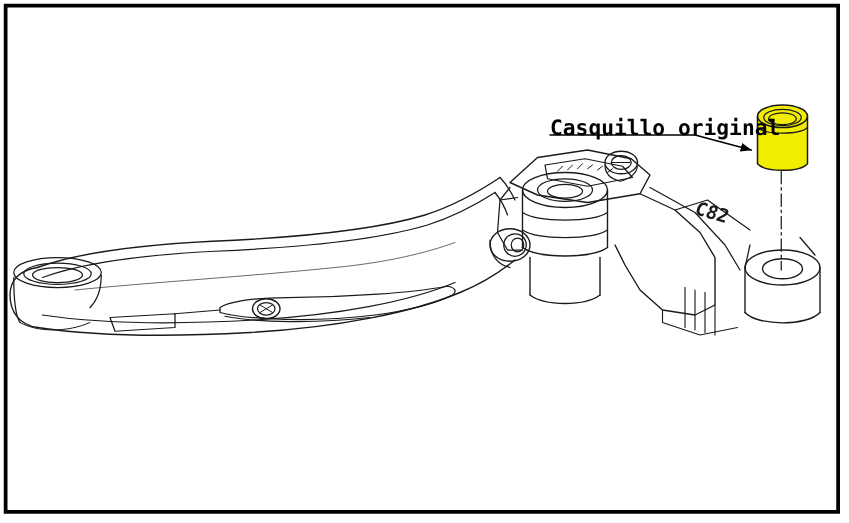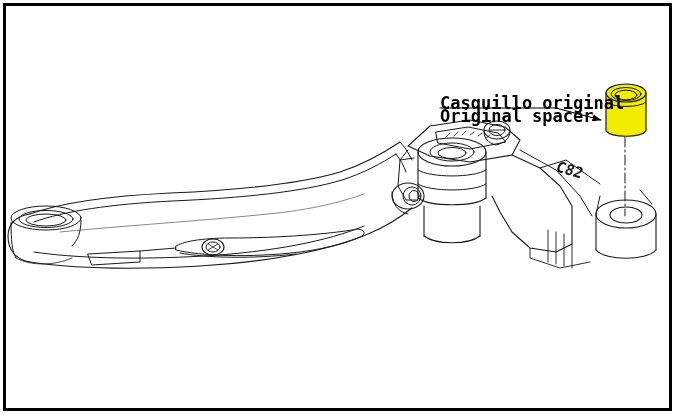--- a/index.html
+++ b/index.html
@@ -223,17 +223,16 @@
 
         <ellipse cx="626" cy="95" rx="11" ry="4.8" fill="#f2ed00" stroke="#1a1a1a" stroke-width="1"></ellipse>
 
         <path d="M606 102 C 612 108, 640 108, 646 102" fill="none" stroke="#1a1a1a" stroke-width="1"></path>
       </g>
 
     </g>
   </svg>
 
   <div class="callout-text" id="callout-line1">Casquillo original</div>
-  <div class="callout-text" id="callout-line2">Original spacer</div>
 
   <div id="part-mark">C82</div>
 
 </div>
 
 </body></html>

